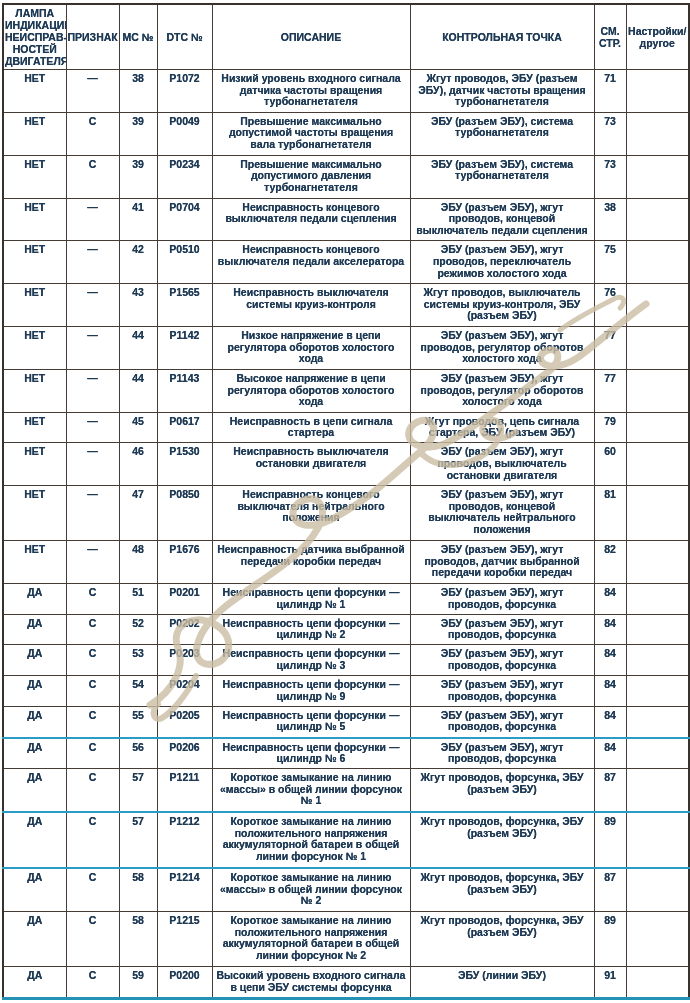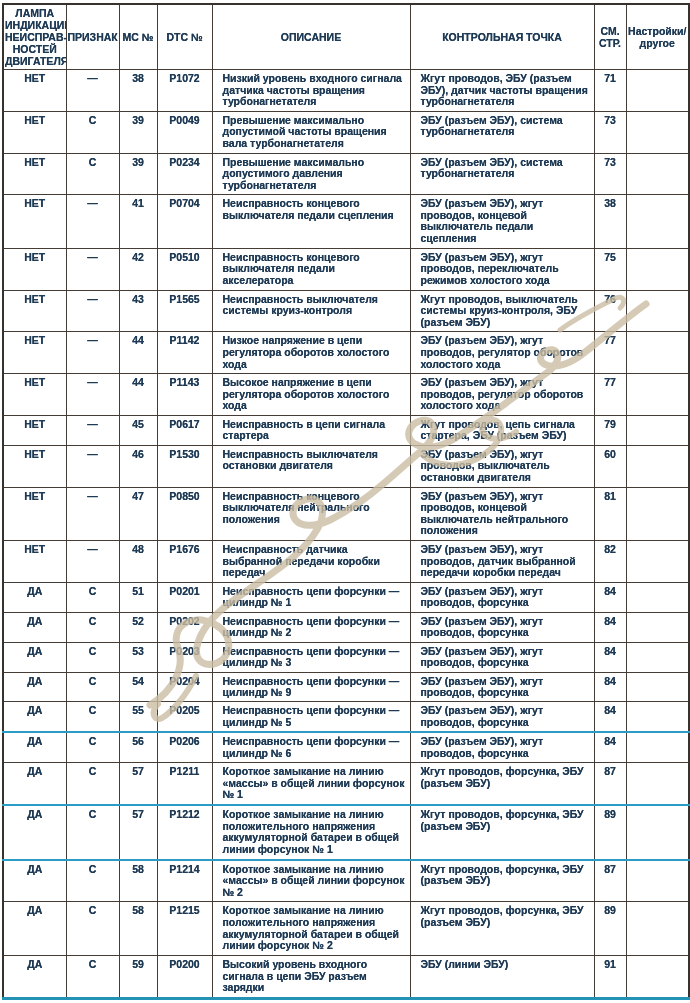--- a/index.html
+++ b/index.html
@@ -17,21 +17,21 @@
     color:#1e3a55;font-weight:bold;
     font-size:10.5px;line-height:11.6px;
     padding:3px 4px 2px 4px;vertical-align:top;
     overflow:hidden;text-shadow:0 0 0.3px #1e3a55;
   }
   th{
     text-align:center;vertical-align:middle;white-space:pre-line;
     height:60px;padding:2px 1px;line-height:12px;
   }
   td.c{text-align:center;padding-left:1px;padding-right:1px;}
-  td.l{text-align:left;padding-left:10px;}
+  td.l{text-align:center;}
   tr.cyan > td{border-bottom:2px solid #2a9cc6;}
   .watermark{
     position:absolute;left:0;top:0;width:690px;height:1003px;
     pointer-events:none;z-index:3;opacity:0.8;
   }
 </style>
 </head>
 <body>
 
 <div class="page">
@@ -283,21 +283,21 @@
       <td class="l">Короткое замыкание на линию положительного напряжения аккумуляторной батареи в общей линии форсунок № 2</td>
       <td class="l">Жгут проводов, форсунка, ЭБУ (разъем ЭБУ)</td>
       <td class="c">89</td>
       <td class="c"></td>
     </tr>
         <tr>
       <td class="c">ДА</td>
       <td class="c">С</td>
       <td class="c">59</td>
       <td class="c">P0200</td>
-      <td class="l">Высокий уровень входного сигнала в цепи ЭБУ разъем зарядки</td>
+      <td class="l">Высокий уровень входного сигнала в цепи ЭБУ системы форсунка</td>
       <td class="l">ЭБУ (линии ЭБУ)</td>
       <td class="c">91</td>
       <td class="c"></td>
     </tr>
       </tbody>
   </table>
 
 </div>
 
 <svg class="watermark" viewBox="0 0 690 1003" xmlns="http://www.w3.org/2000/svg">

